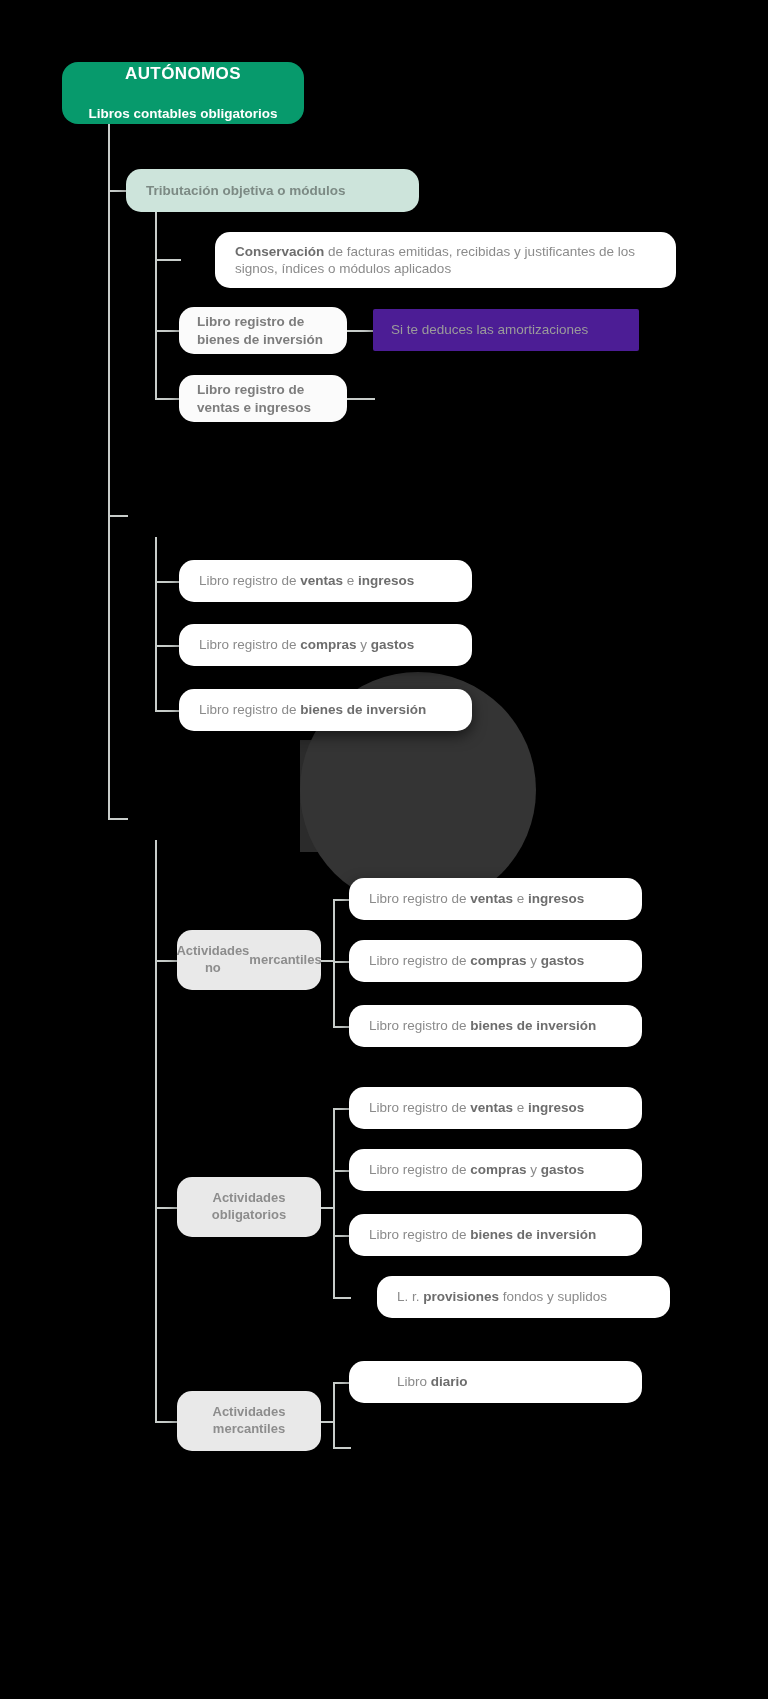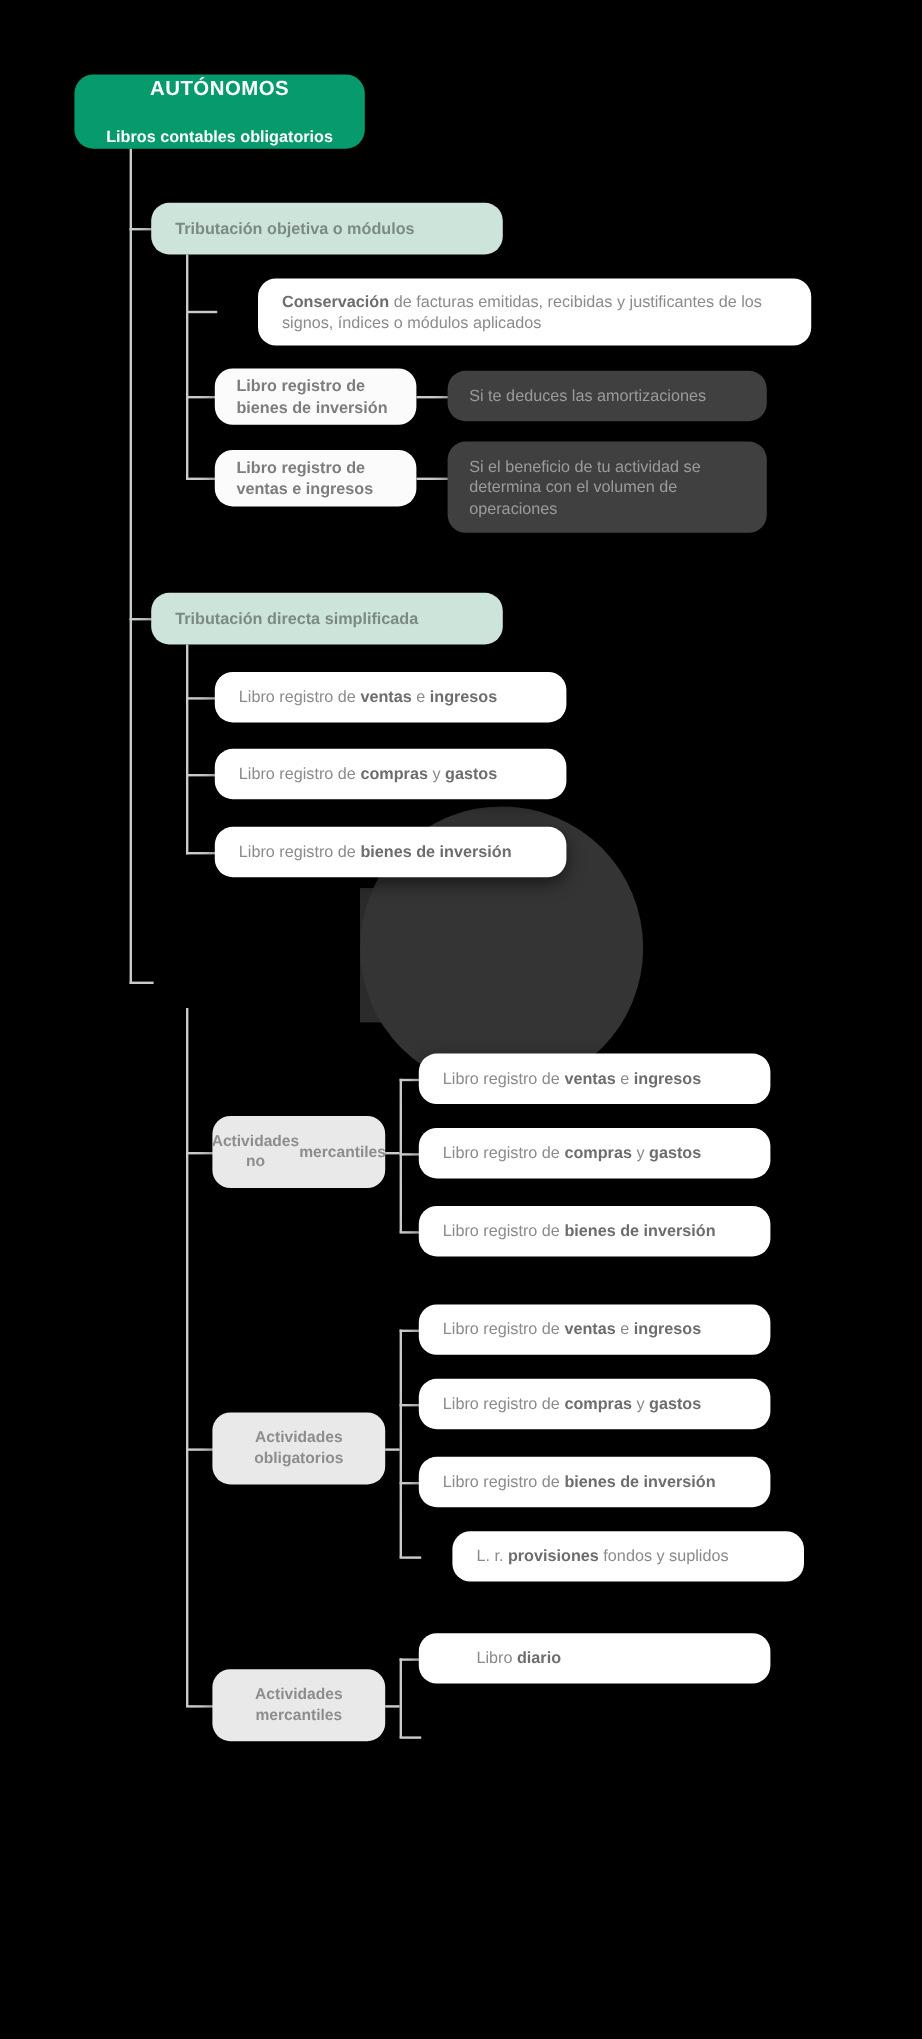--- a/index.html
+++ b/index.html
@@ -89,25 +89,25 @@
     background: #fbfbfb;
     color: #7d7d7d;
     font-weight: bold;
     font-size: 13.5px;
     padding: 10px 18px;
     border-radius: 15px;
     box-shadow: 0 5px 14px rgba(0,0,0,.55);
   }
 
   .card-note {
-    background: #404040;
+    background: #4c1d95;
     color: #9b9b9b;
     font-size: 13.5px;
     padding: 10px 18px;
-    border-radius: 15px;
+    border-radius: 2px;
     box-shadow: 0 5px 14px rgba(0,0,0,.55);
   }
 
   .act {
     background: #e9e9e9;
     color: #8d8d8d;
     font-weight: bold;
     font-size: 13px;
     text-align: center;
     border-radius: 15px;
@@ -152,27 +152,21 @@
   </div>
   <div class="line hline" style="left:347px; top:330px; width:28px;"></div>
   <div class="node card-note" style="left:373px; top:309px; width:266px; height:42px;">
     <span class="txt">Si te deduces las amortizaciones</span>
   </div>
 
   <div class="node card-strong" style="left:179px; top:375px; width:168px; height:47px;">
     <span class="txt">Libro registro de ventas e ingresos</span>
   </div>
   <div class="line hline" style="left:347px; top:398px; width:28px;"></div>
-  <div class="node card-note" style="left:373px; top:368px; width:266px; height:76px;">
-    <span class="txt">Si el beneficio de tu actividad se determina con el volumen de operaciones</span>
-  </div>
-
-  <div class="node lvl1" style="left:126px; top:494px; width:293px; height:43px;">
-    <span class="txt">Tributación directa simplificada</span>
-  </div>
+
 
   <div class="line vline" style="left:155px; top:537px; height:175px;"></div>
   <div class="line hline" style="left:155px; top:581px; width:26px;"></div>
   <div class="line hline" style="left:155px; top:645px; width:26px;"></div>
   <div class="line hline" style="left:155px; top:710px; width:26px;"></div>
 
   <div class="node card" style="left:179px; top:560px; width:293px; height:42px;">
     <span class="txt">Libro registro de <b>ventas</b> e <b>ingresos</b></span>
   </div>
   <div class="node card" style="left:179px; top:624px; width:293px; height:42px;">

